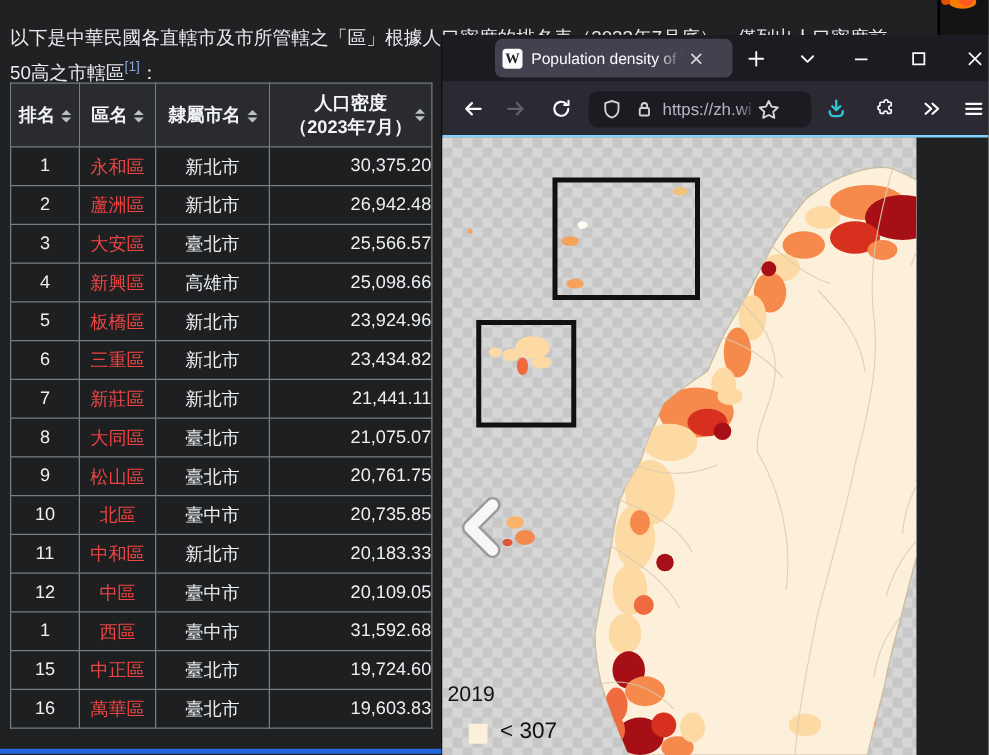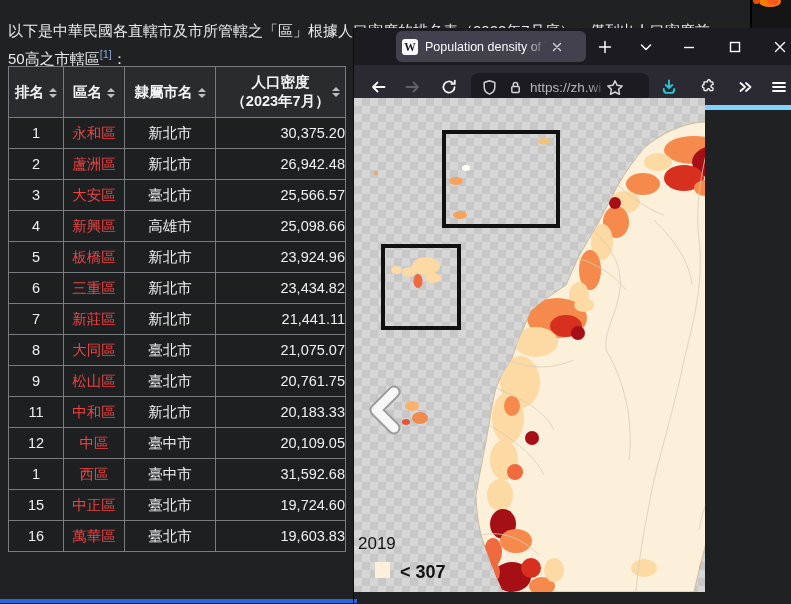--- a/index.html
+++ b/index.html
@@ -37,35 +37,35 @@
   .tab{left:42px;top:3px;width:190px;height:31px;background:#42414d;border-radius:6px;
        display:flex;align-items:center;padding:0 6px;box-sizing:border-box;}
   .favicon{width:16px;height:16px;border-radius:3px;background:#fbfbfe;color:#1c1b22;
            font-family:"Liberation Serif",serif;font-weight:bold;font-size:11.5px;
            display:flex;align-items:center;justify-content:center;flex:0 0 16px;}
   .tab-title{color:#fbfbfe;font-size:12.5px;margin-left:7px;white-space:nowrap;overflow:hidden;
              width:122px;-webkit-mask-image:linear-gradient(90deg,#000 82%,transparent);
              mask-image:linear-gradient(90deg,#000 82%,transparent);}
   .ibtn{display:flex;align-items:center;justify-content:center;background:none;border:none;padding:0;}
   .tb-ic{position:absolute;top:0;height:37px;width:28px;}
-  .toolbar{left:0;top:37px;width:100%;height:45px;background:#2b2a33;border-bottom:5px solid #7dd3fc;box-sizing:border-box;}
+  .toolbar{left:0;top:37px;width:100%;height:45px;background:#2b2a33;border-bottom:2px solid #7dd3fc;box-sizing:border-box;}
   .nav-ic{position:absolute;top:7px;width:30px;height:30px;border-radius:4px;}
   .urlbar{left:117px;top:8px;width:178px;height:29px;background:#1c1b22;border-radius:7px;
           display:flex;align-items:center;}
   .url-text{color:#b7b5bf;font-size:13.5px;margin-left:6px;white-space:nowrap;overflow:hidden;width:76px;
             -webkit-mask-image:linear-gradient(90deg,#000 78%,transparent);
             mask-image:linear-gradient(90deg,#000 78%,transparent);}
 
   
-  .content{left:0;top:70px;width:351px;height:494px;background:#d5d5d5;
+  .content{left:0;top:82px;width:351px;height:494px;background:#d5d5d5;
            background-image:repeating-conic-gradient(#c7c7c7 0% 25%, #d6d6d6 0% 50%);
-           background-size:16px 16px;overflow:hidden;}
+           background-size:16px 16px;overflow:hidden;padding-left:28px;}
   .vscroll{left:432px;top:0;width:6px;height:494px;background:#2b2a33;}
   .legend-year{left:4px;top:436px;color:#111;font-size:17px;}
-  .legend-row{left:21px;top:464px;display:flex;align-items:flex-start;gap:10px;font-weight:bold;}
+  .legend-row{left:21px;top:464px;display:flex;align-items:flex-end;gap:10px;}
   .legend-swatch{width:15px;height:16px;display:inline-block;}
   .legend-label{color:#111;font-size:18px;}
 </style>
 </head>
 <body>
 
 <div class="screen">
 
   <p class="abs intro">
     <span>以下是中華民國各直轄市及市所管轄之「區」根據人口密度的排名表（2023年7月底），僅列出人口密度前</span><br>
@@ -156,20 +156,26 @@
           <td class="c-rank">8</td>
           <td class="c-dist"><a href="#">大同區</a></td>
           <td class="c-city">臺北市</td>
           <td class="c-den">21,075.07</td>
         </tr>
         <tr>
           <td class="c-rank">9</td>
           <td class="c-dist"><a href="#">松山區</a></td>
           <td class="c-city">臺北市</td>
           <td class="c-den">20,761.75</td>
+        </tr>
+        <tr>
+          <td class="c-rank">10</td>
+          <td class="c-dist"><a href="#">北區</a></td>
+          <td class="c-city">臺中市</td>
+          <td class="c-den">20,735.85</td>
         </tr>
         <tr>
           <td class="c-rank">11</td>
           <td class="c-dist"><a href="#">中和區</a></td>
           <td class="c-city">新北市</td>
           <td class="c-den">20,183.33</td>
         </tr>
         <tr>
           <td class="c-rank">12</td>
           <td class="c-dist"><a href="#">中區</a></td>

